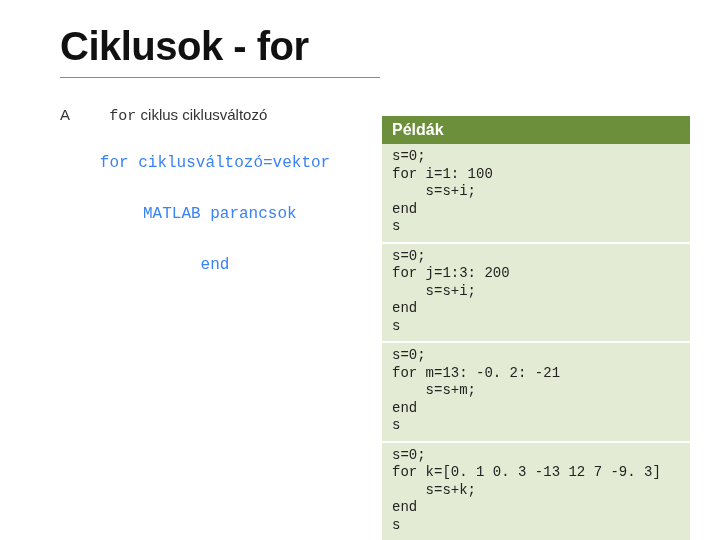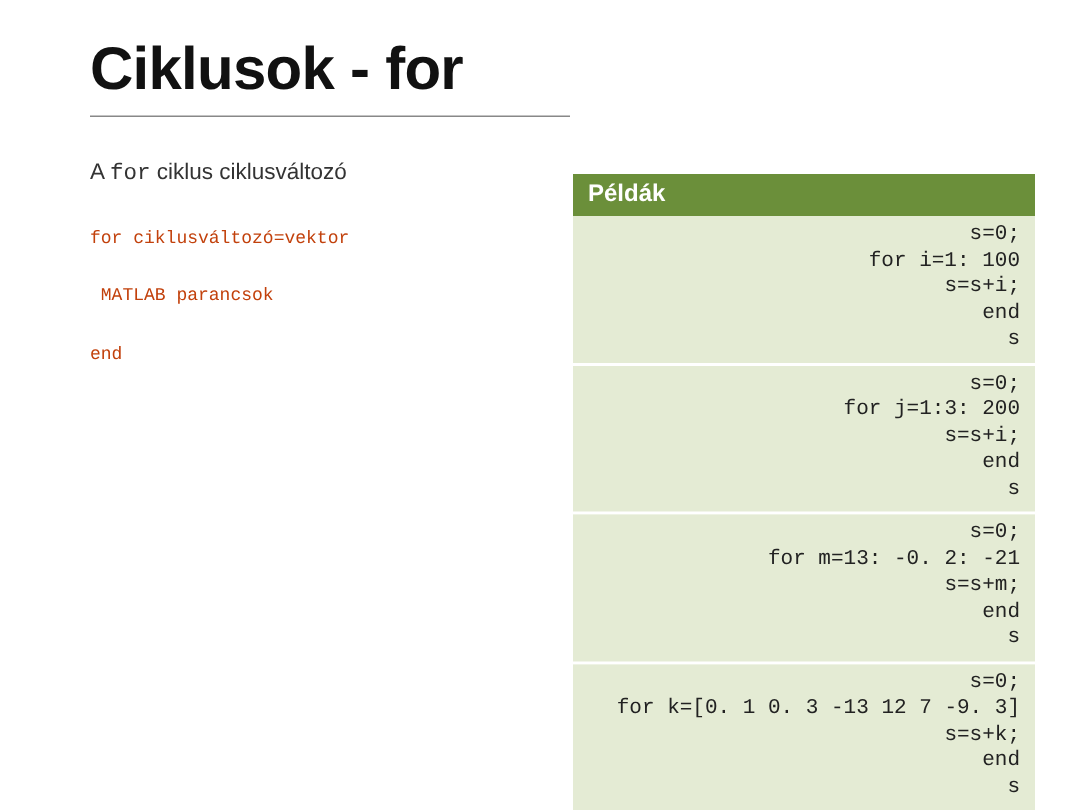--- a/index.html
+++ b/index.html
@@ -39,27 +39,28 @@
   }
   .left-col {
     flex: 0 0 310px;
     padding-top: 22px;
   }
   .syntax-caption {
     font-size: 15px;
     color: #333;
     margin-bottom: 26px;
   }
-  .syntax-caption .mono { font-family: "Courier New", monospace; }
+  .syntax-caption .mono { font-family: "Courier New", monospace; margin-left: 36px; }
   .syntax-body {
     font-family: "Courier New", monospace;
-    font-size: 12px;
-    color: #c2410c;
+    font-size: 16px;
+    color: #3b82f6;
     line-height: 1.6;
     white-space: pre;
+    text-align: center;
   }
   .right-col {
     flex: 1;
     display: flex;
     flex-direction: column;
     margin-top: 32px;
   }
   .examples-header {
     background: #6b8f3a;
     color: #fff;
@@ -69,21 +70,20 @@
   }
   .example {
     background: #e4ebd4;
     border-bottom: 2px solid #fff;
     font-family: "Courier New", monospace;
     font-size: 14px;
     color: #222;
     padding: 4px 10px 6px 10px;
     white-space: pre;
     line-height: 1.25;
-    text-align: right;
   }
   .example:last-child { border-bottom: none; }
 </style>
 </head>
 <body>
 
 <div class="slide">
   <div class="title-block">
     <div class="title">Ciklusok - for</div>
     <div class="title-rule"></div>

